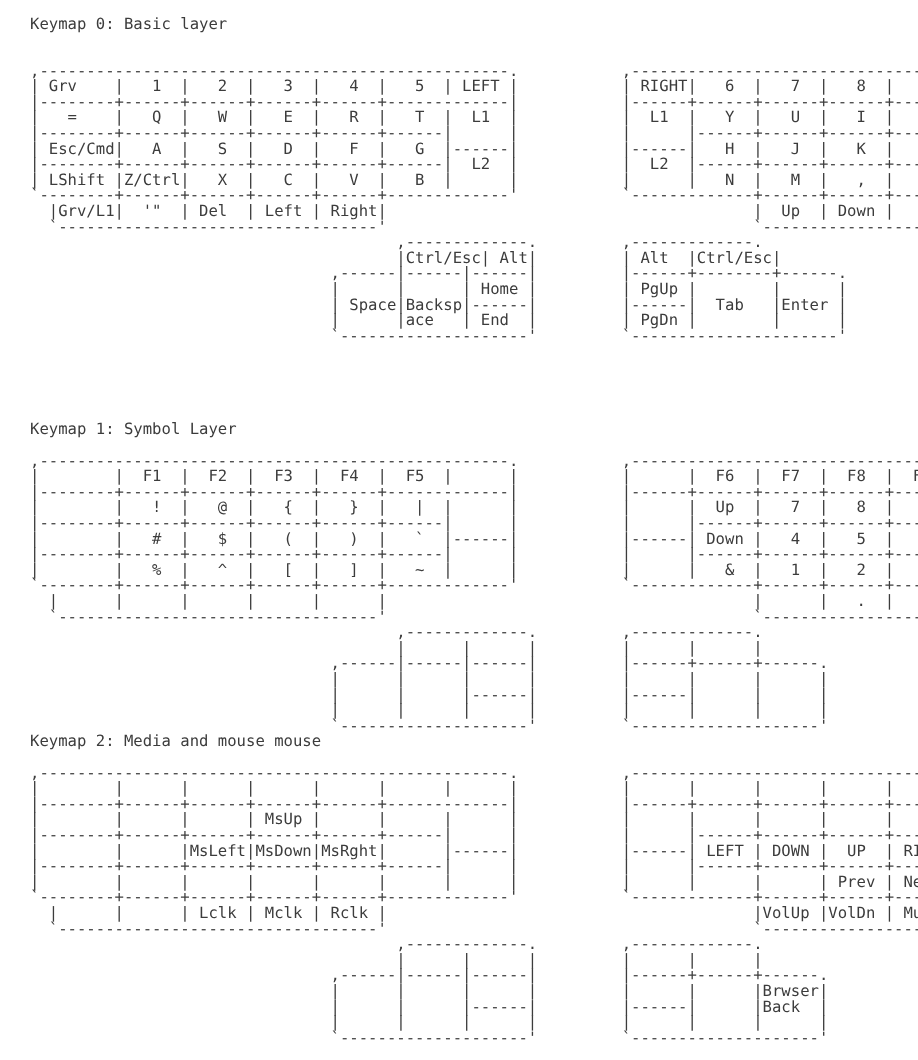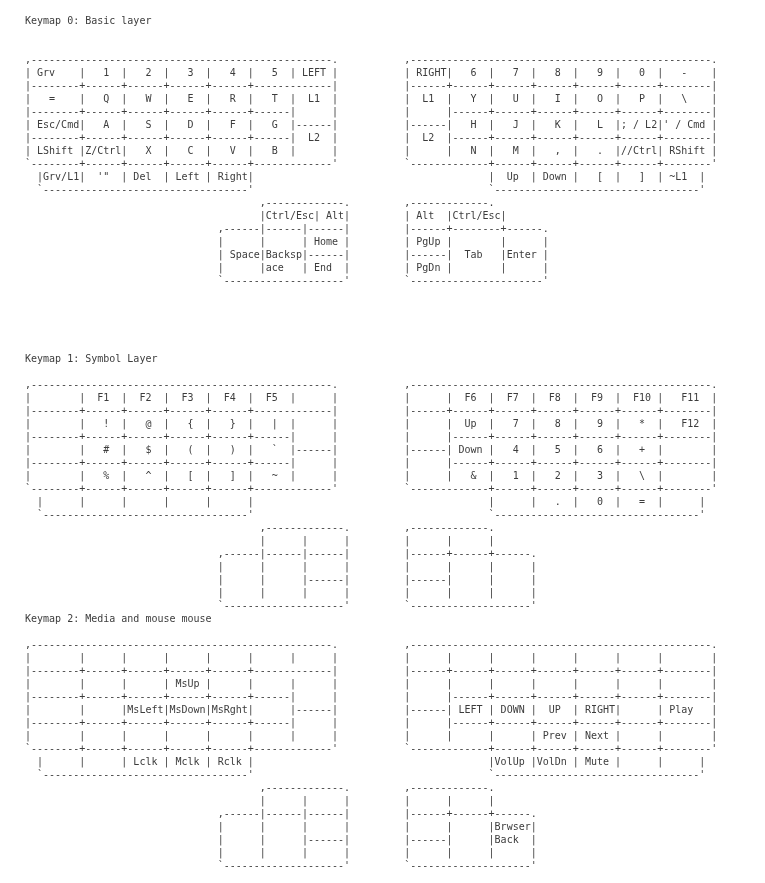--- a/index.html
+++ b/index.html
@@ -8,21 +8,21 @@
     height: 883px;
     background: #ffffff;
     overflow: hidden;
   }
   .doc {
     box-sizing: border-box;
     width: 765px;
     height: 883px;
     padding: 14px 0 0 25px;
     font-family: "DejaVu Sans Mono", "Liberation Mono", monospace;
-    font-size: 10px;
+    font-size: 13px;
     line-height: 13px;
     color: #3c3c3c;
   }
   pre {
     margin: 0;
     font-family: inherit;
     font-size: inherit;
     line-height: inherit;
     white-space: pre;
   }

